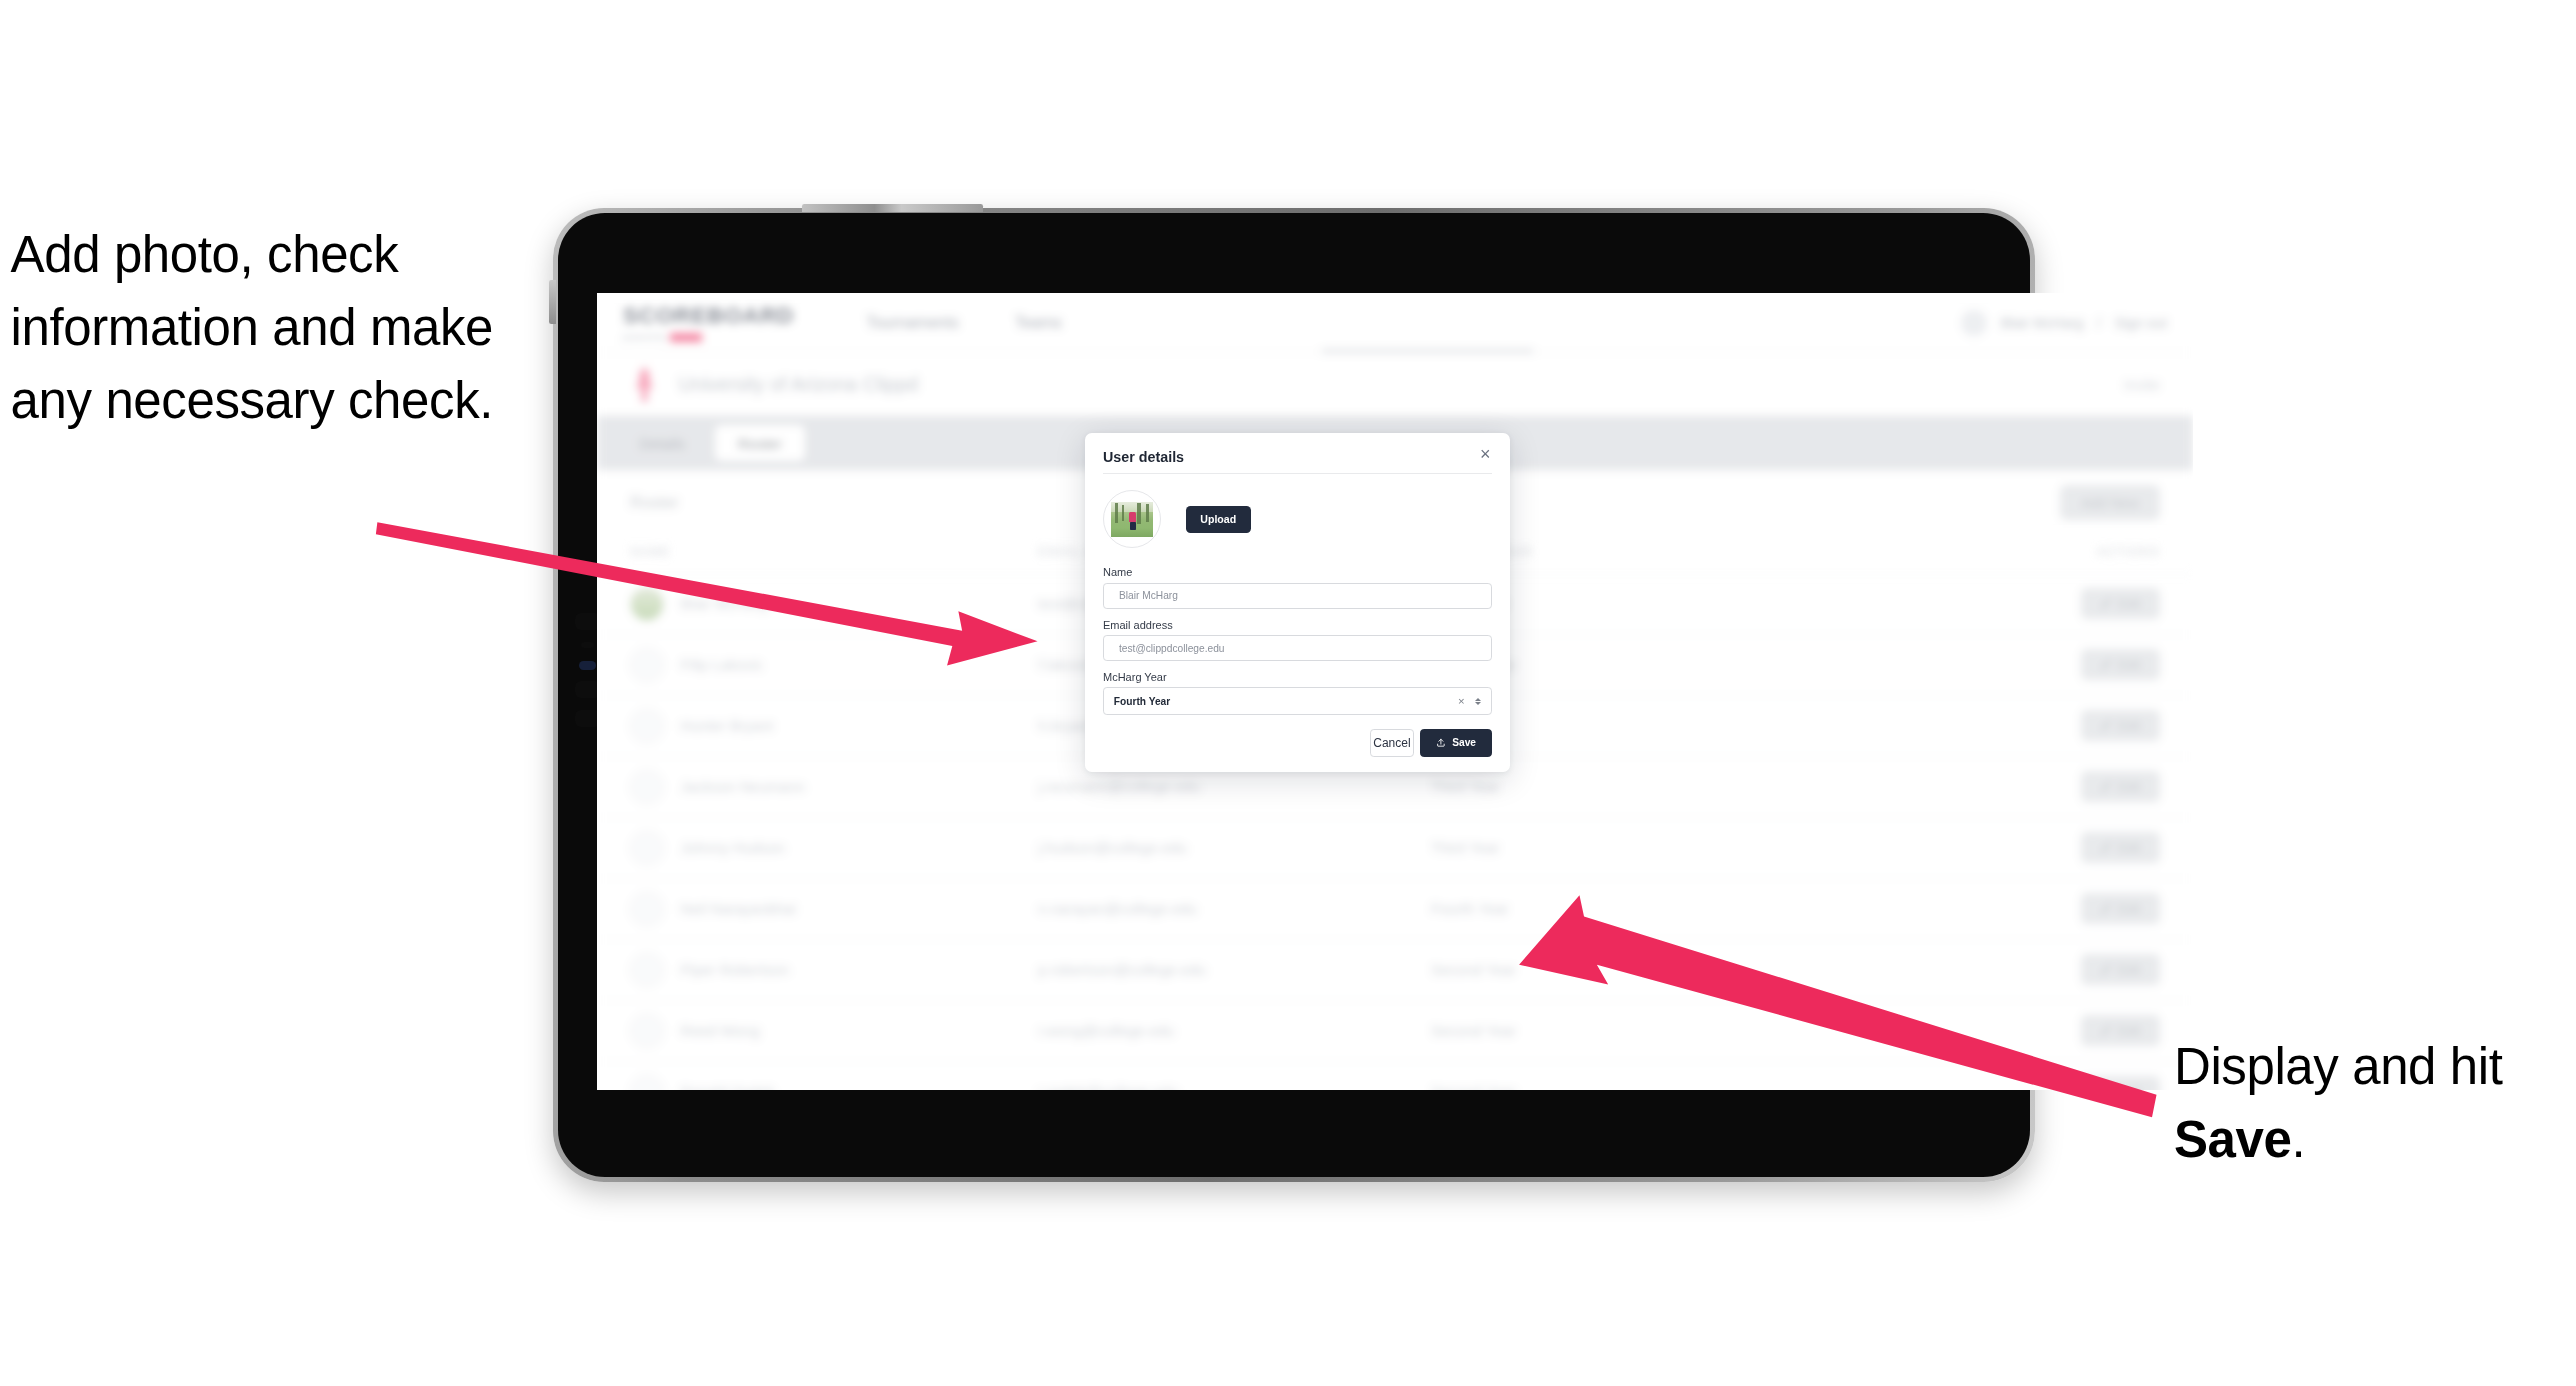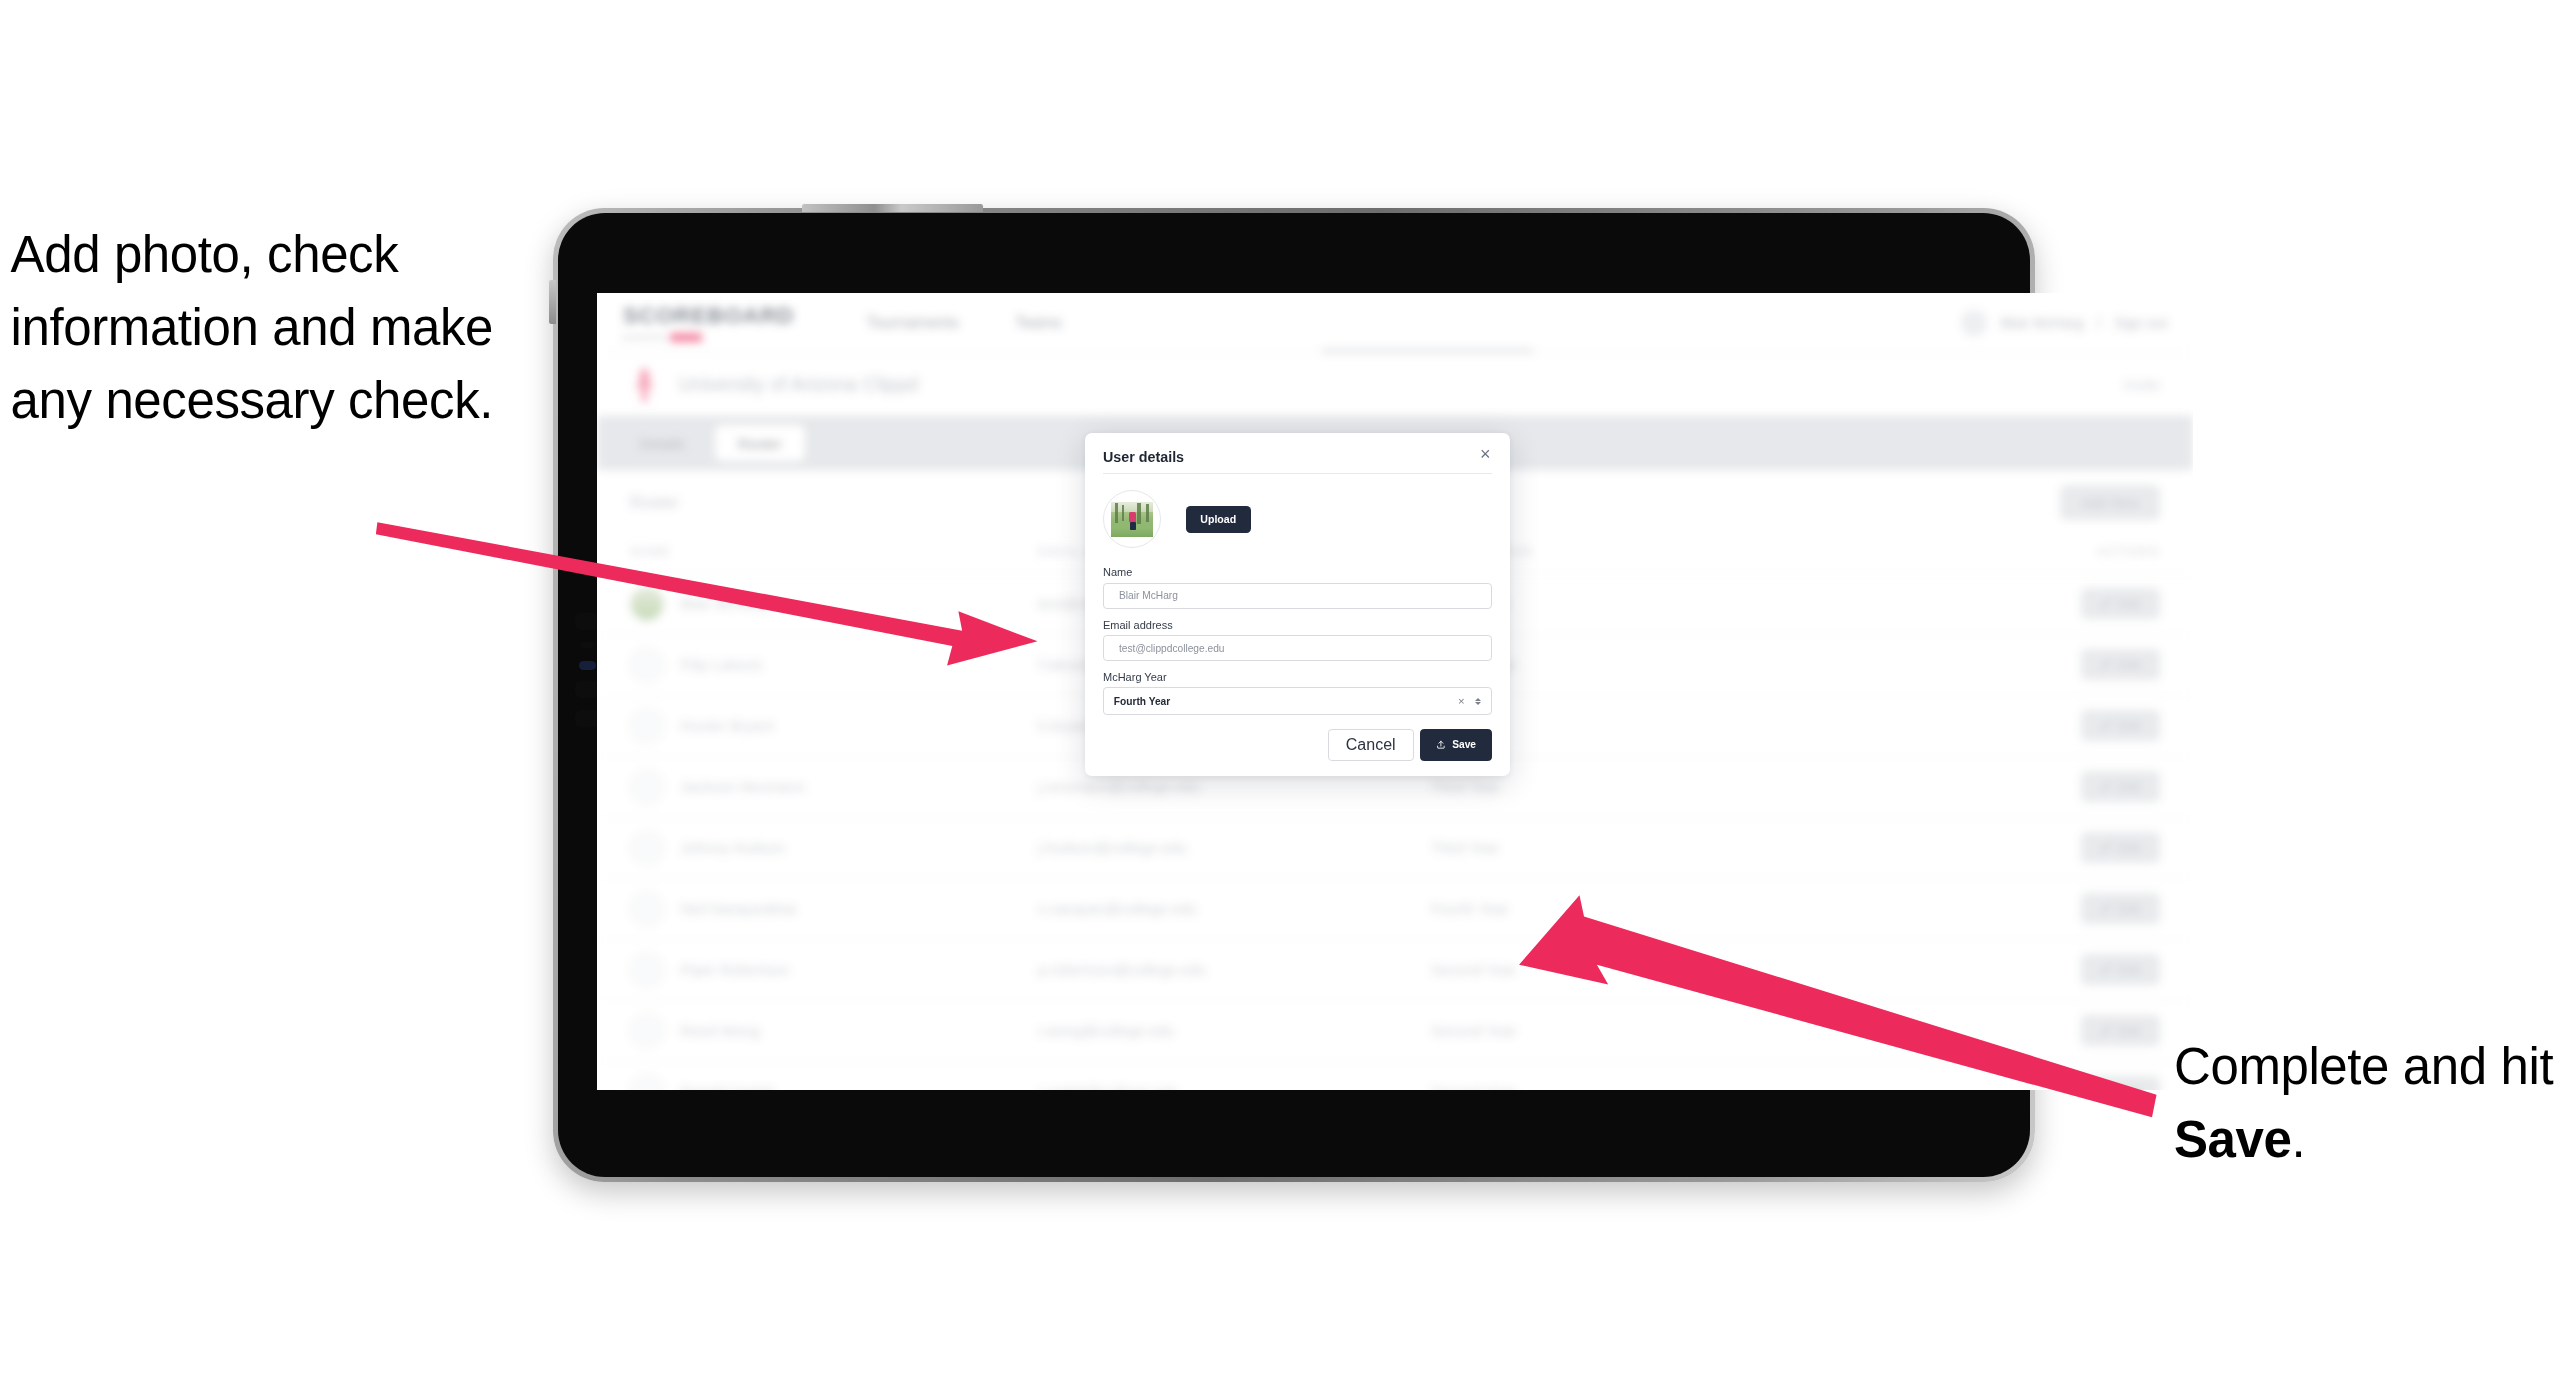--- a/index.html
+++ b/index.html
@@ -417,22 +417,22 @@
   .modal-actions {
     display: flex;
     justify-content: flex-end;
     gap: 6.8px;
     margin-top: 13.6px;
   }
   .btn-cancel {
     background: #ffffff;
     border: 0.8px solid #d8dade;
     color: #2c3342;
-    font-size: 16px;
-    padding: 6px 17px;
+    font-size: 12px;
+    padding: 6px 2px;
     border-radius: 3.8px;
     cursor: pointer;
     font-family: "Liberation Sans", sans-serif;
   }
   .btn-save {
     background: #222b3d;
     border: 0.8px solid #222b3d;
     color: #ffffff;
     font-size: 10.2px;
     font-weight: 700;
@@ -676,21 +676,21 @@
           <span>Save</span>
         </button>
       </div>
     </div>
   </div>
 </div>
 
 <div class="caption" id="caption-left">Add photo, check information and make any necessary check.</div>
 
 <div class="caption" id="caption-right">
-  <span>Complete and hit </span><b>Save</b><span>.</span>
+  <span>Display and hit </span><b>Save</b><span>.</span>
 </div>
 
 <svg id="arrow-left-wrap" class="arrow-svg" viewBox="0 0 940 220">
   <path d="M 0 32 L 775 176 L 770 150 L 875 190 L 755 222 L 762 196 L -2 48 Z" fill="#ED2A5C"></path>
 </svg>
 
 <svg id="arrow-right-wrap" class="arrow-svg" viewBox="0 0 850 340">
   <path d="M 850 330 L 115 128 L 130 154 L 12 128 L 92 36 L 98 64 L 856 300 Z" fill="#ED2A5C"></path>
 </svg>
 

